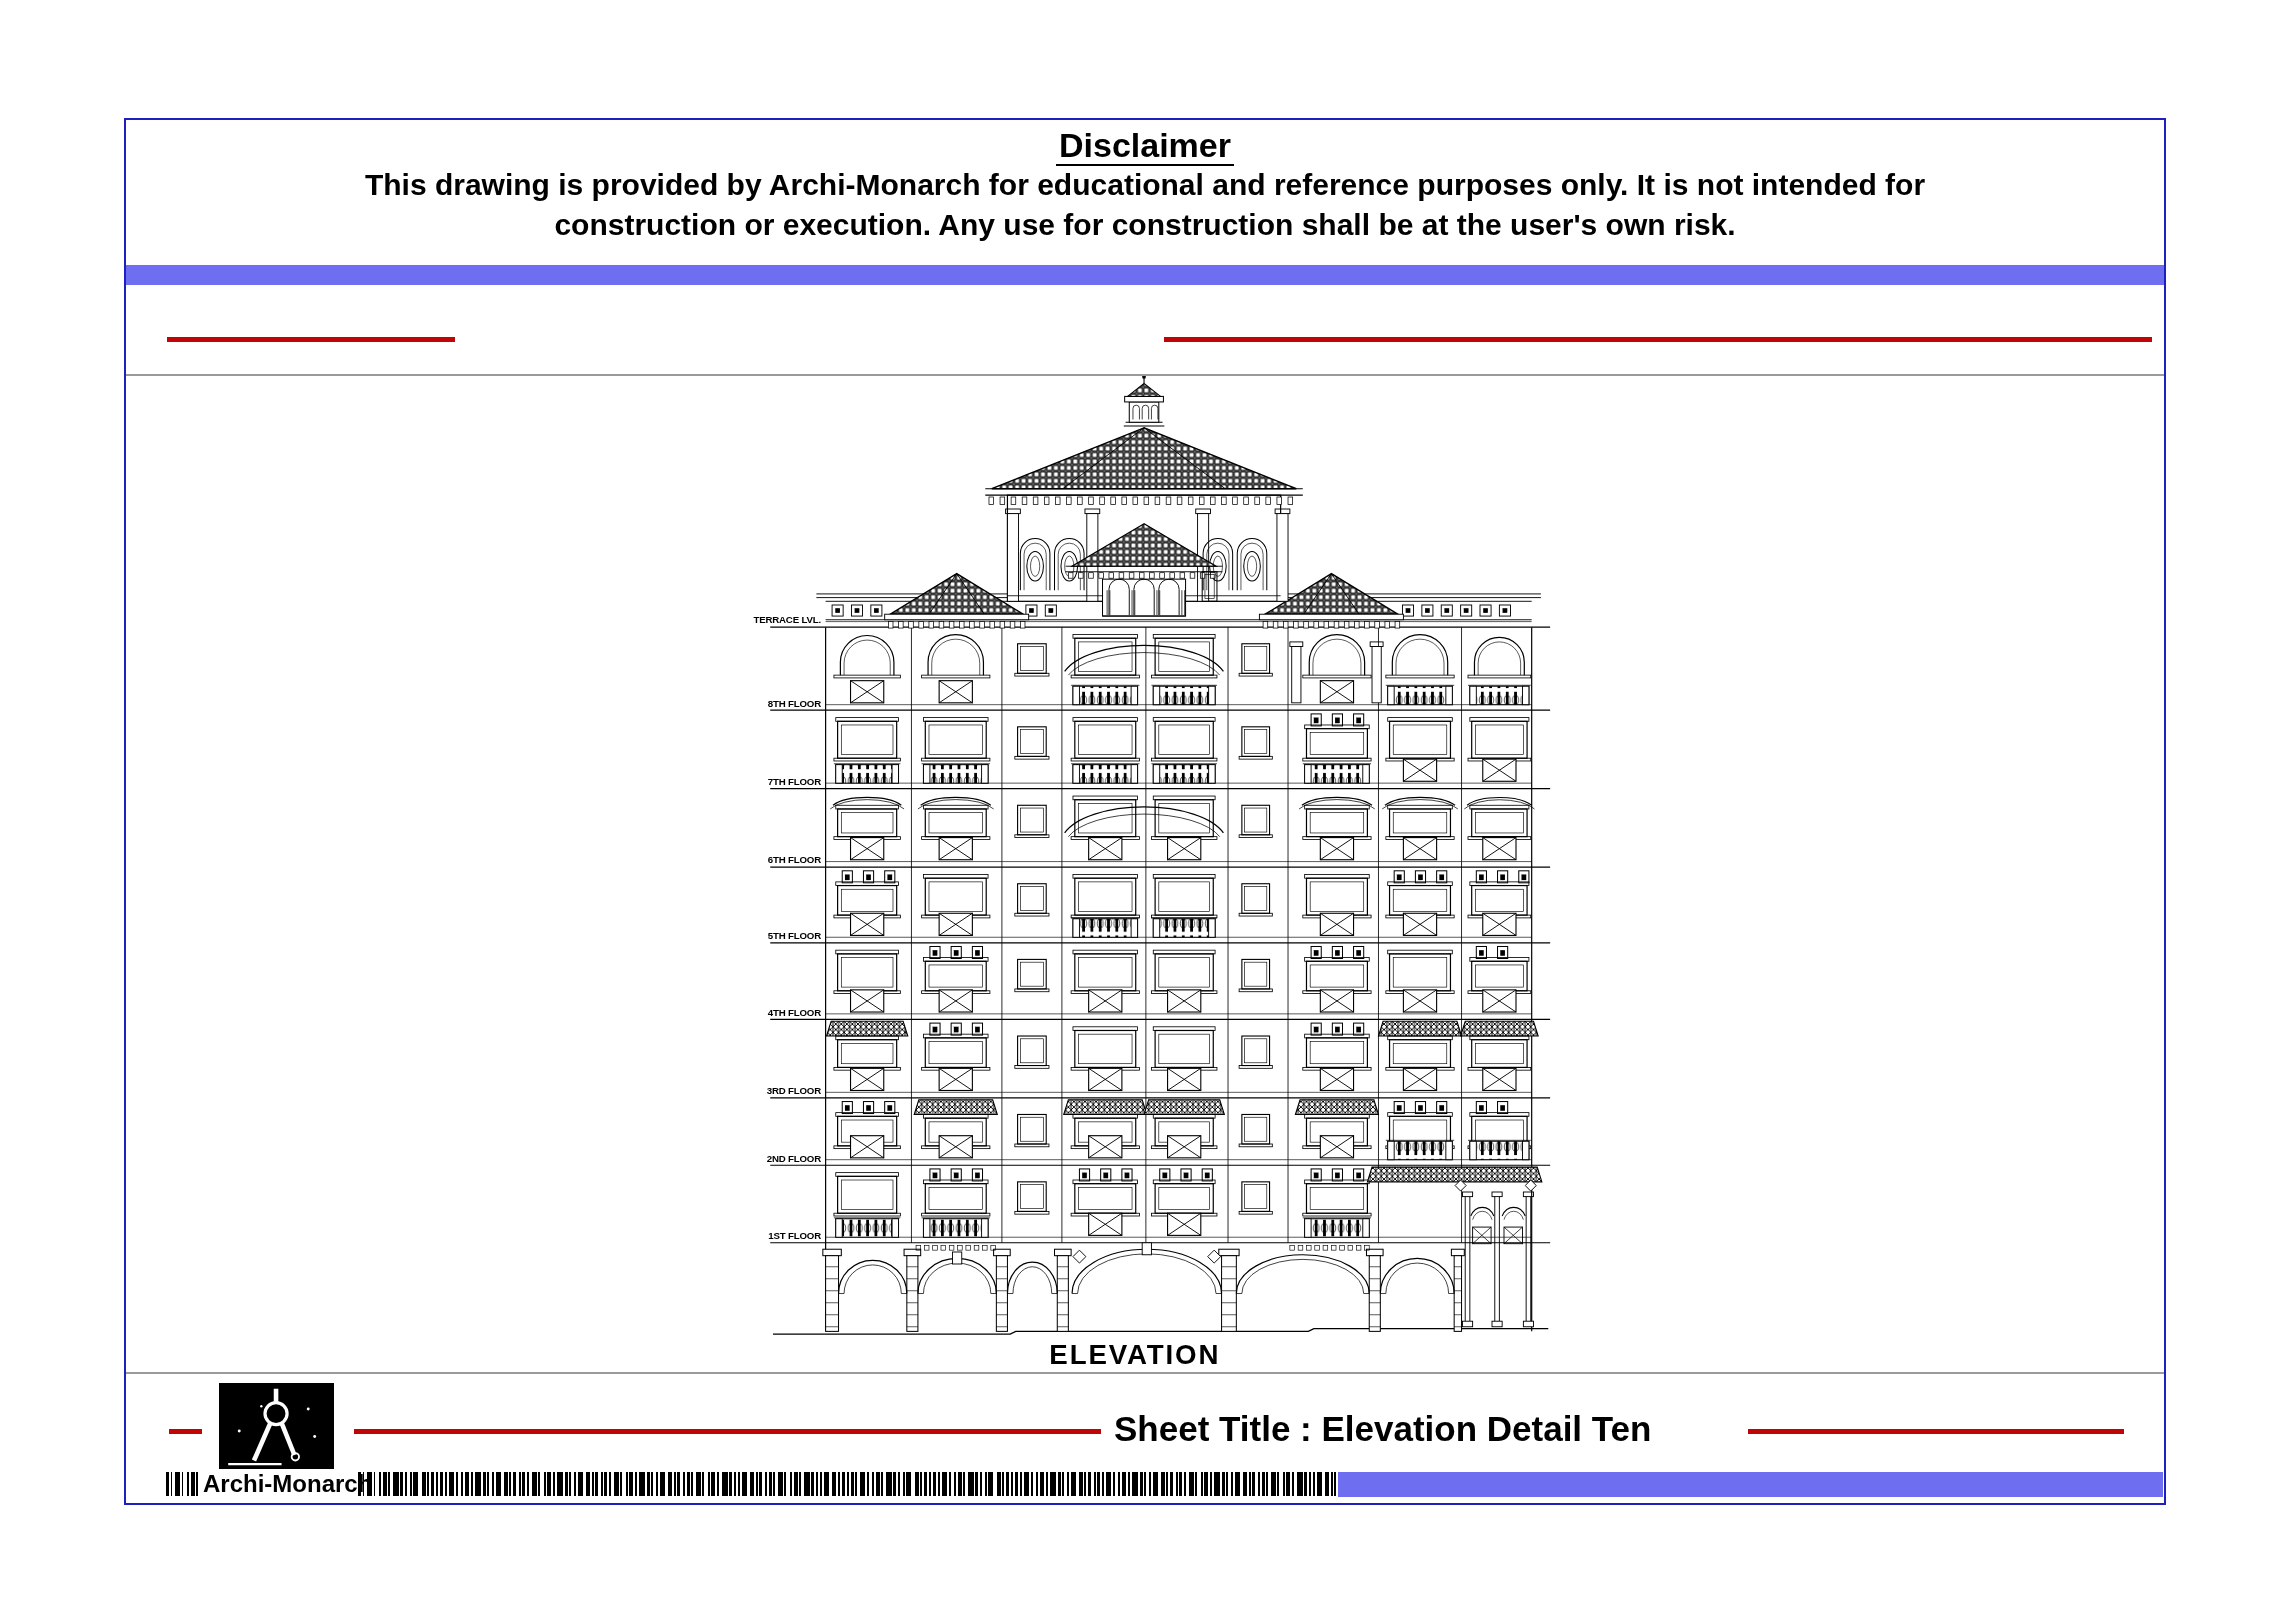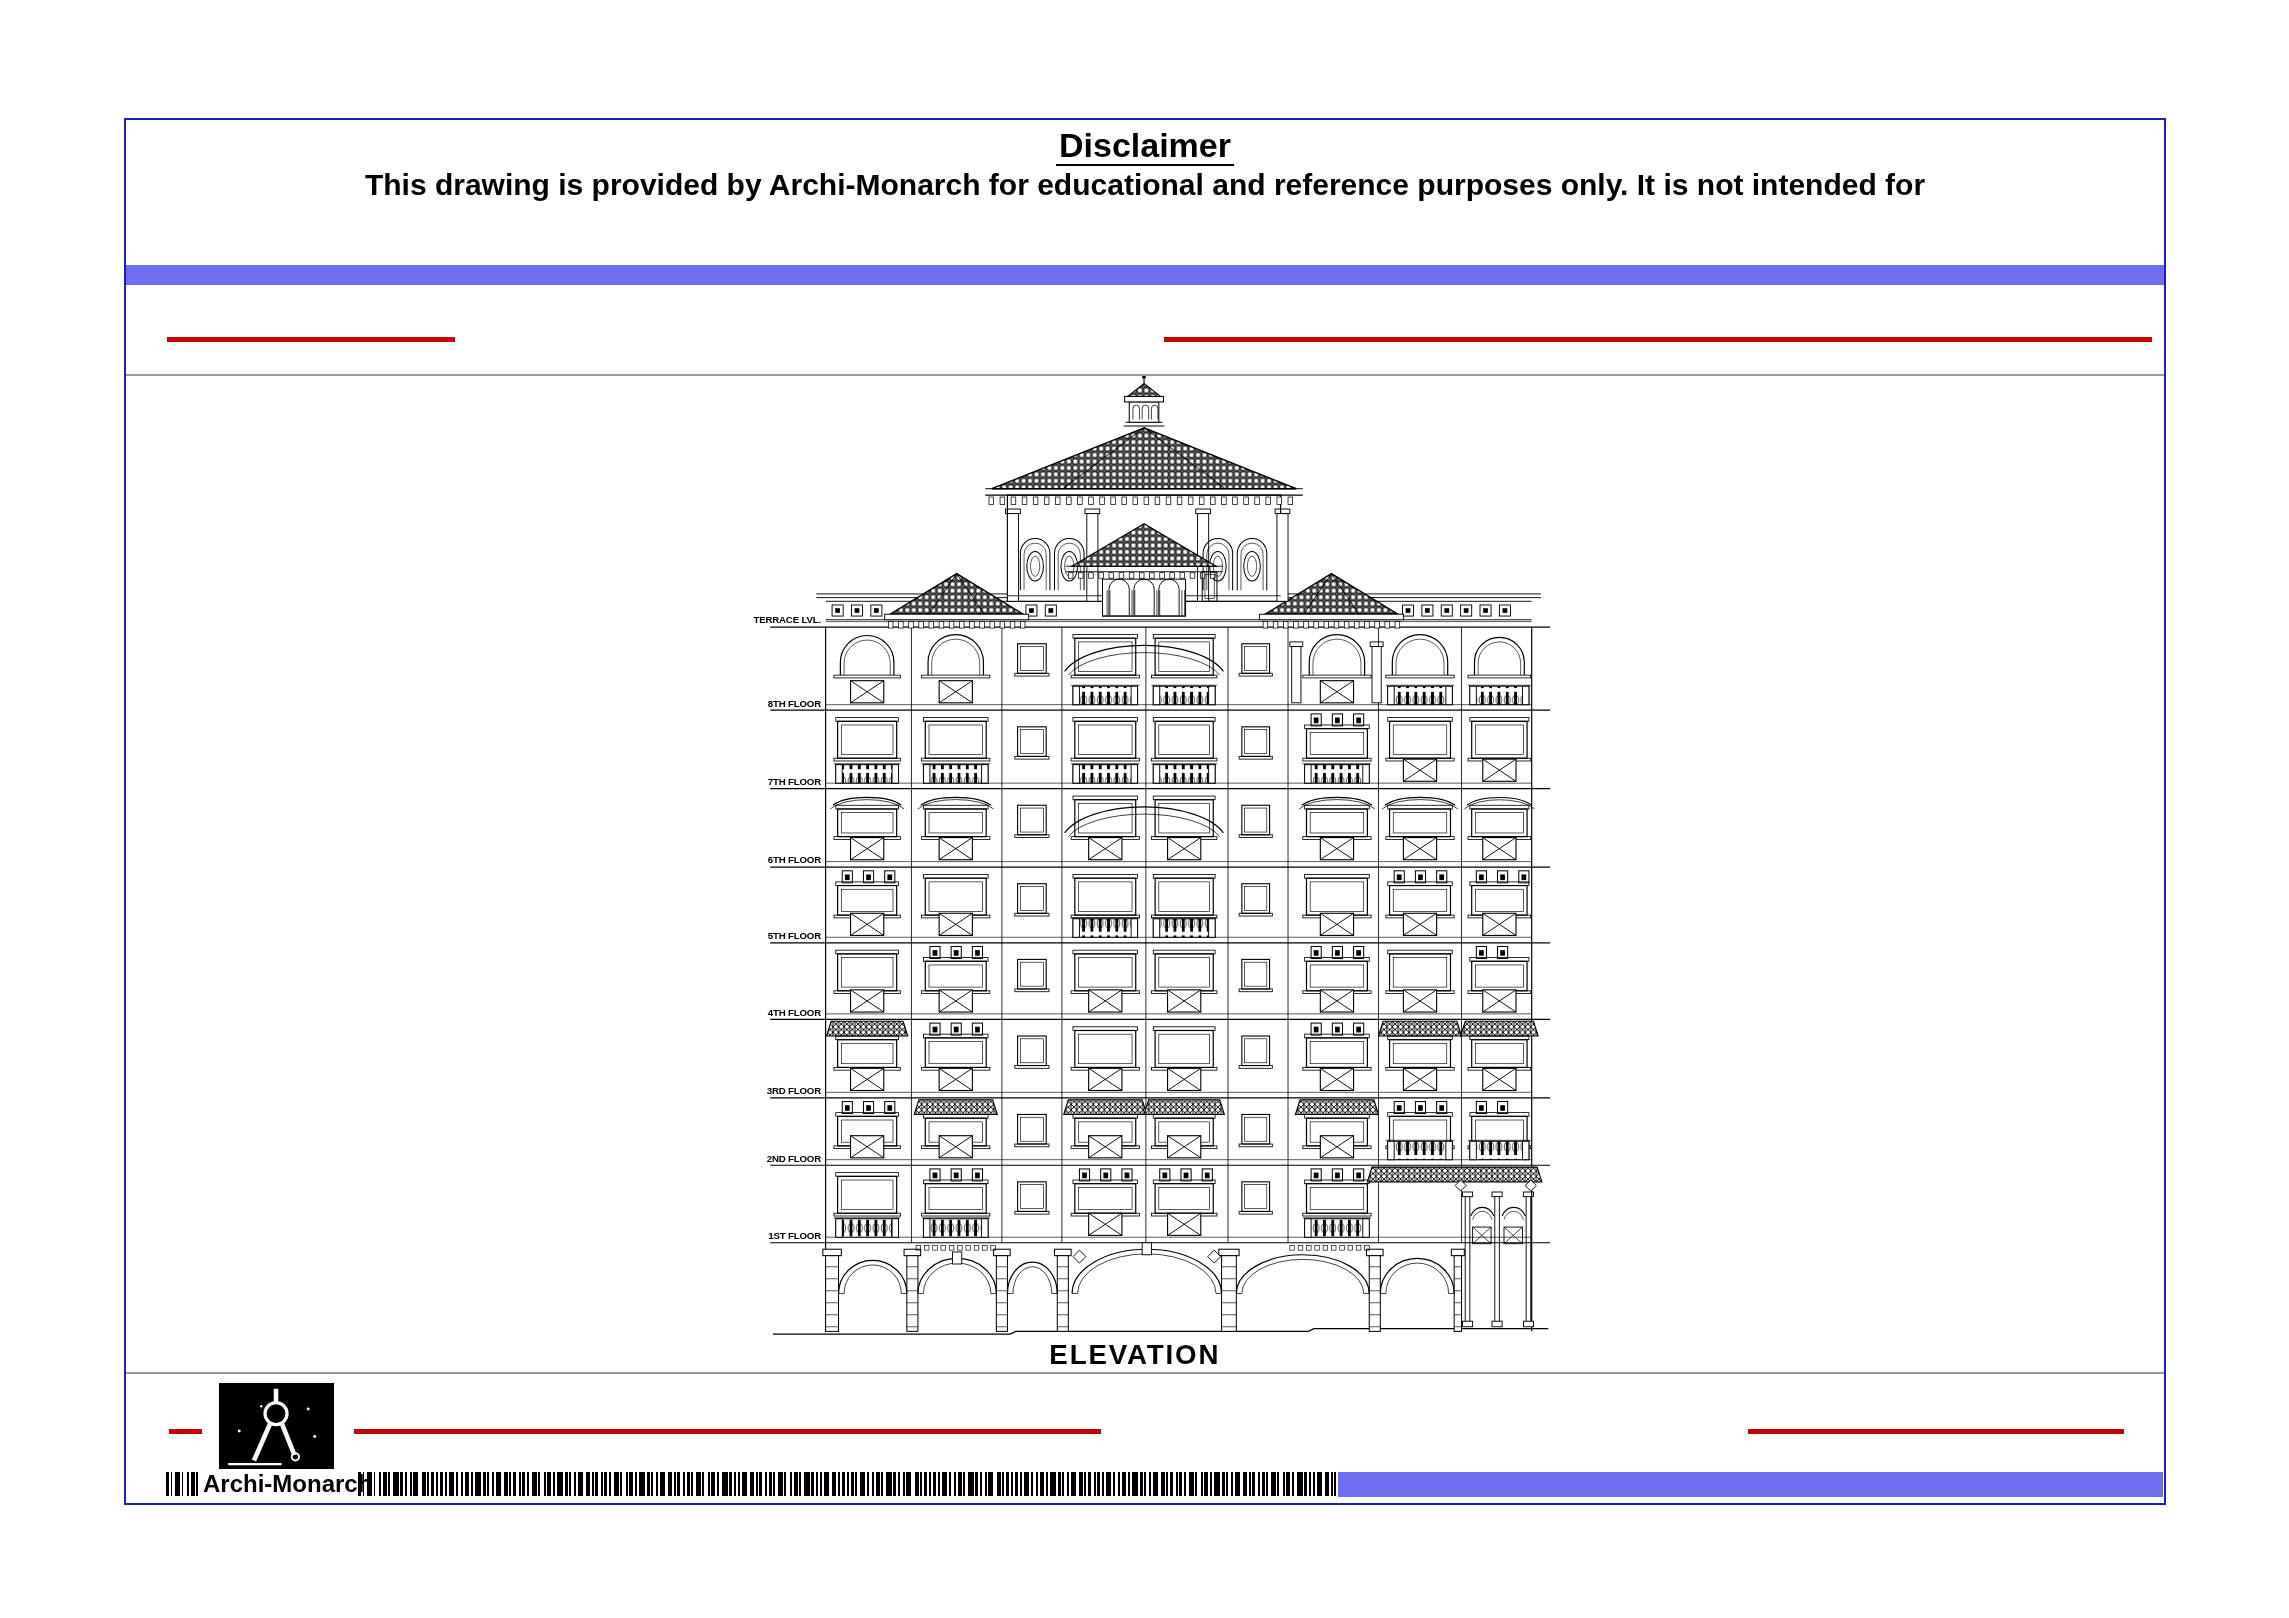--- a/index.html
+++ b/index.html
@@ -33,20 +33,21 @@
   .brand{position:absolute;left:37px;top:0;font-size:24px;font-weight:bold;line-height:24px;white-space:nowrap;}
   .bluebar2{left:1212px;top:1352px;width:825px;height:25px;background:var(--bar-blue,#6e6ef0);}
   svg text{font-family:"Liberation Sans",sans-serif;}
 </style>
 </head>
 <body>
 
 <div class="frame">
   <div class="abs ctr disc-title"><span>Disclaimer</span></div>
   <div class="abs ctr disc-line1">This drawing is provided by Archi-Monarch for educational and reference purposes only. It is not intended for</div>
+  <div class="abs ctr disc-line2">construction or execution. Any use for construction shall be at the user's own risk.</div>
 
   <div class="abs bluebar"></div>
 
   <div class="abs rule cat-rule-l"></div>
   <div class="abs rule cat-rule-r"></div>
   <div class="abs grayline g1"></div>
 
   <svg id="drawing" class="abs" width="2037" height="997" viewBox="137 408 2207 1080">
       <defs>
         <pattern id="tile" width="7" height="7" patternUnits="userSpaceOnUse">
@@ -1022,20 +1023,21 @@
       <path d="M56 43 L38 84" stroke="#fff" stroke-width="5" fill="none"></path>
       <path d="M68 43 L82 78" stroke="#fff" stroke-width="5" fill="none"></path>
       <circle cx="83" cy="80" r="4" stroke="#fff" stroke-width="2" fill="none"></circle>
       <path d="M10 88 H68" stroke="#fff" stroke-width="2.5" fill="none"></path>
       <circle cx="97" cy="28" r="1.6" fill="#fff"></circle>
         <circle cx="22" cy="52" r="1.6" fill="#fff"></circle>
       <circle cx="104" cy="58" r="1.6" fill="#fff"></circle>
         <circle cx="46" cy="25" r="1.3" fill="#fff"></circle>
     </svg>
   </div>
+  <div class="abs sheet-title">Sheet Title : Elevation Detail Ten</div>
   <div class="abs rule st-dash"></div>
   <div class="abs rule st-rule-m"></div>
   <div class="abs rule st-rule-r"></div>
 
   <div class="abs barcode-row">
     <div class="bars bars-left">
         <span style="position: absolute; left: 0px; top: 0px; width: 2.8px; height: 100%; background: rgb(0, 0, 0);"></span>
         <span style="position: absolute; left: 4.6px; top: 0px; width: 1.8px; height: 100%; background: rgb(0, 0, 0);"></span>
         <span style="position: absolute; left: 9.2px; top: 0px; width: 4.6px; height: 100%; background: rgb(0, 0, 0);"></span>
         <span style="position: absolute; left: 15.7px; top: 0px; width: 1.8px; height: 100%; background: rgb(0, 0, 0);"></span>

